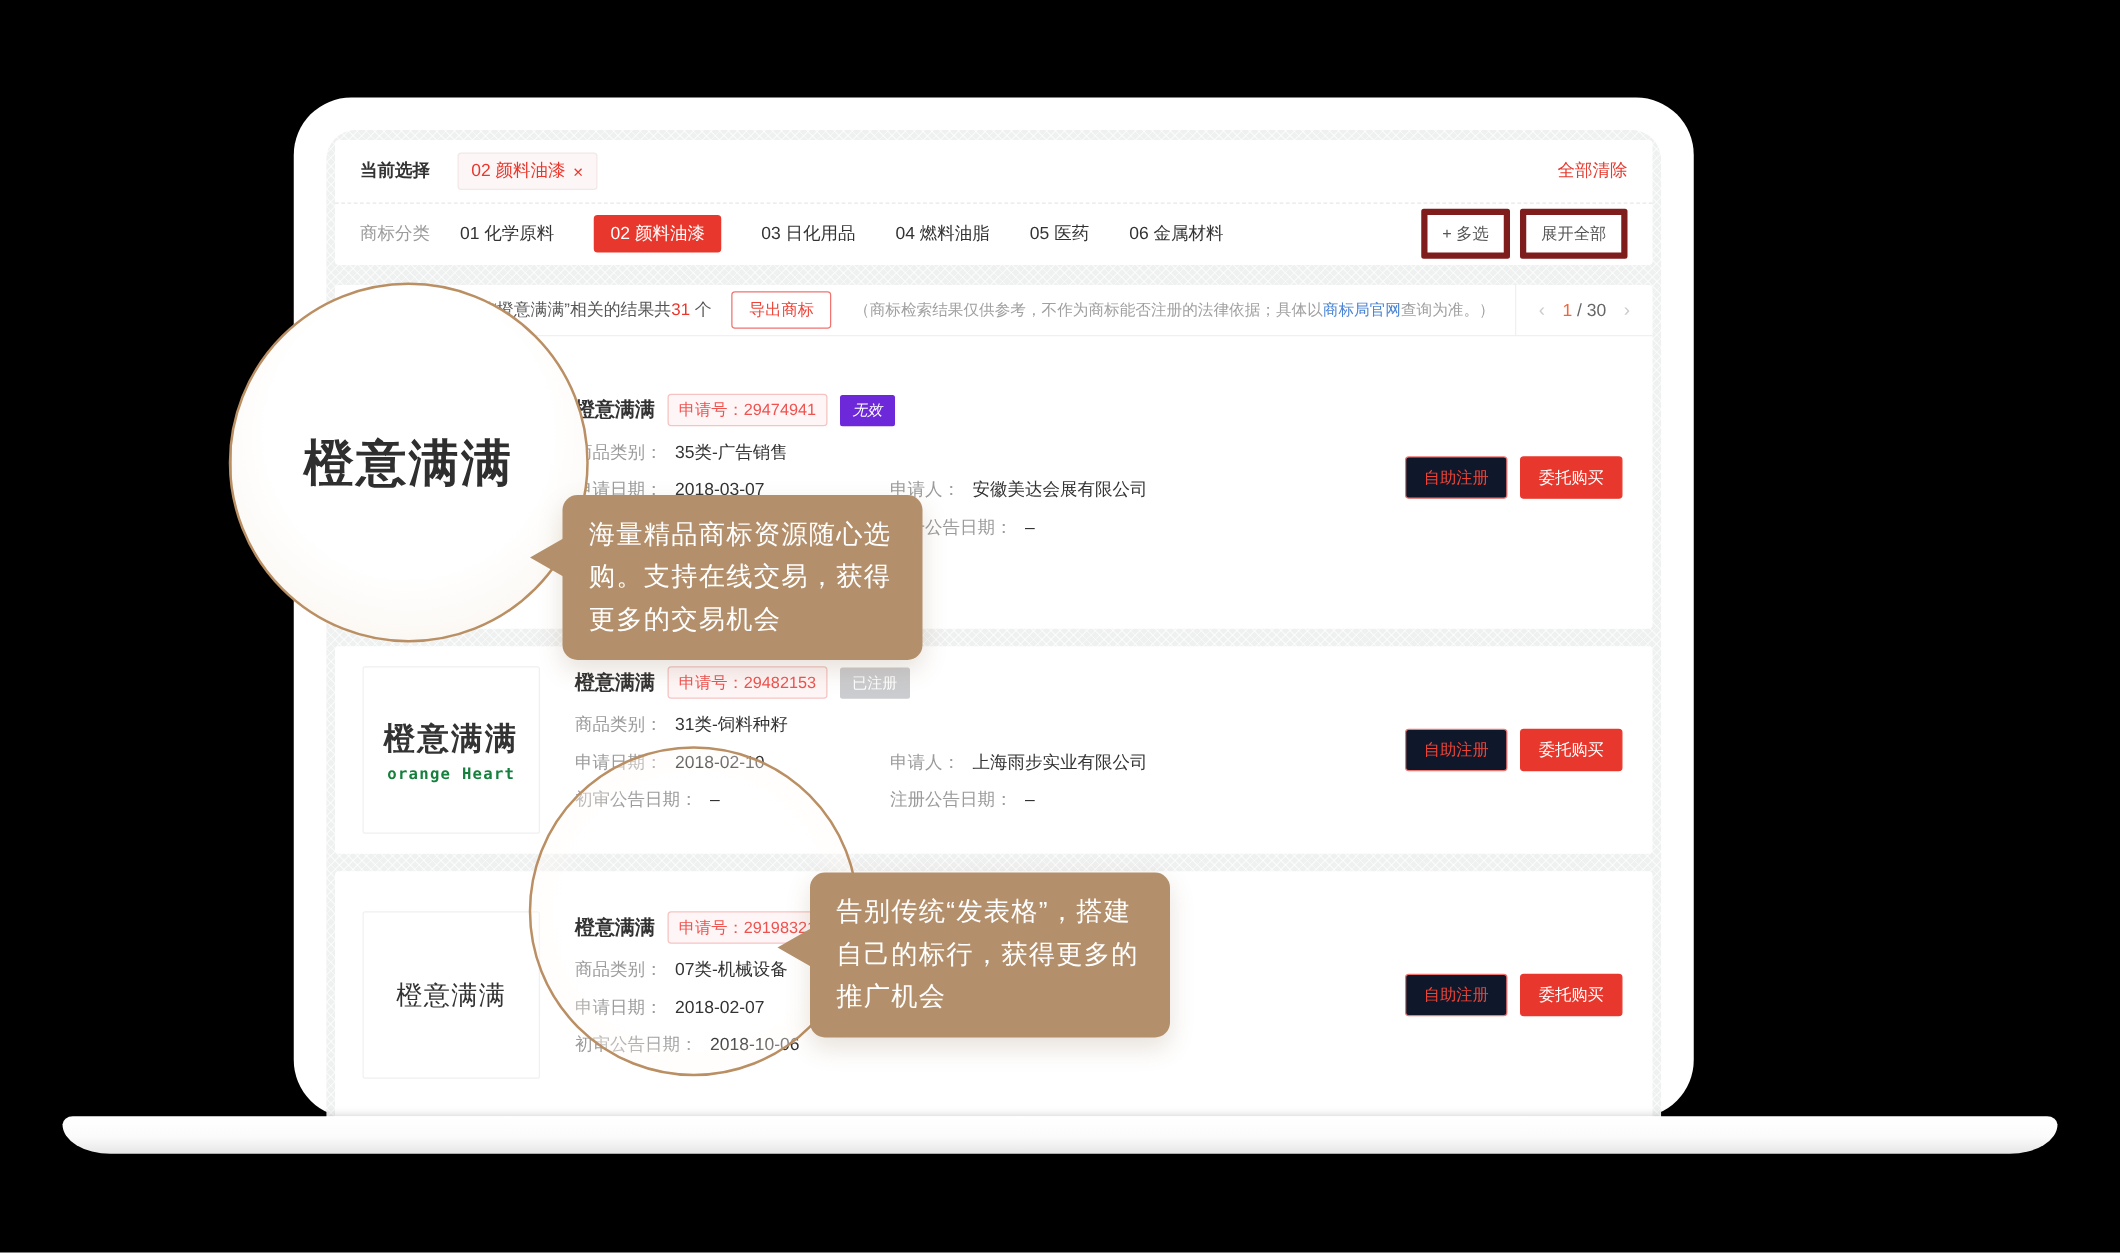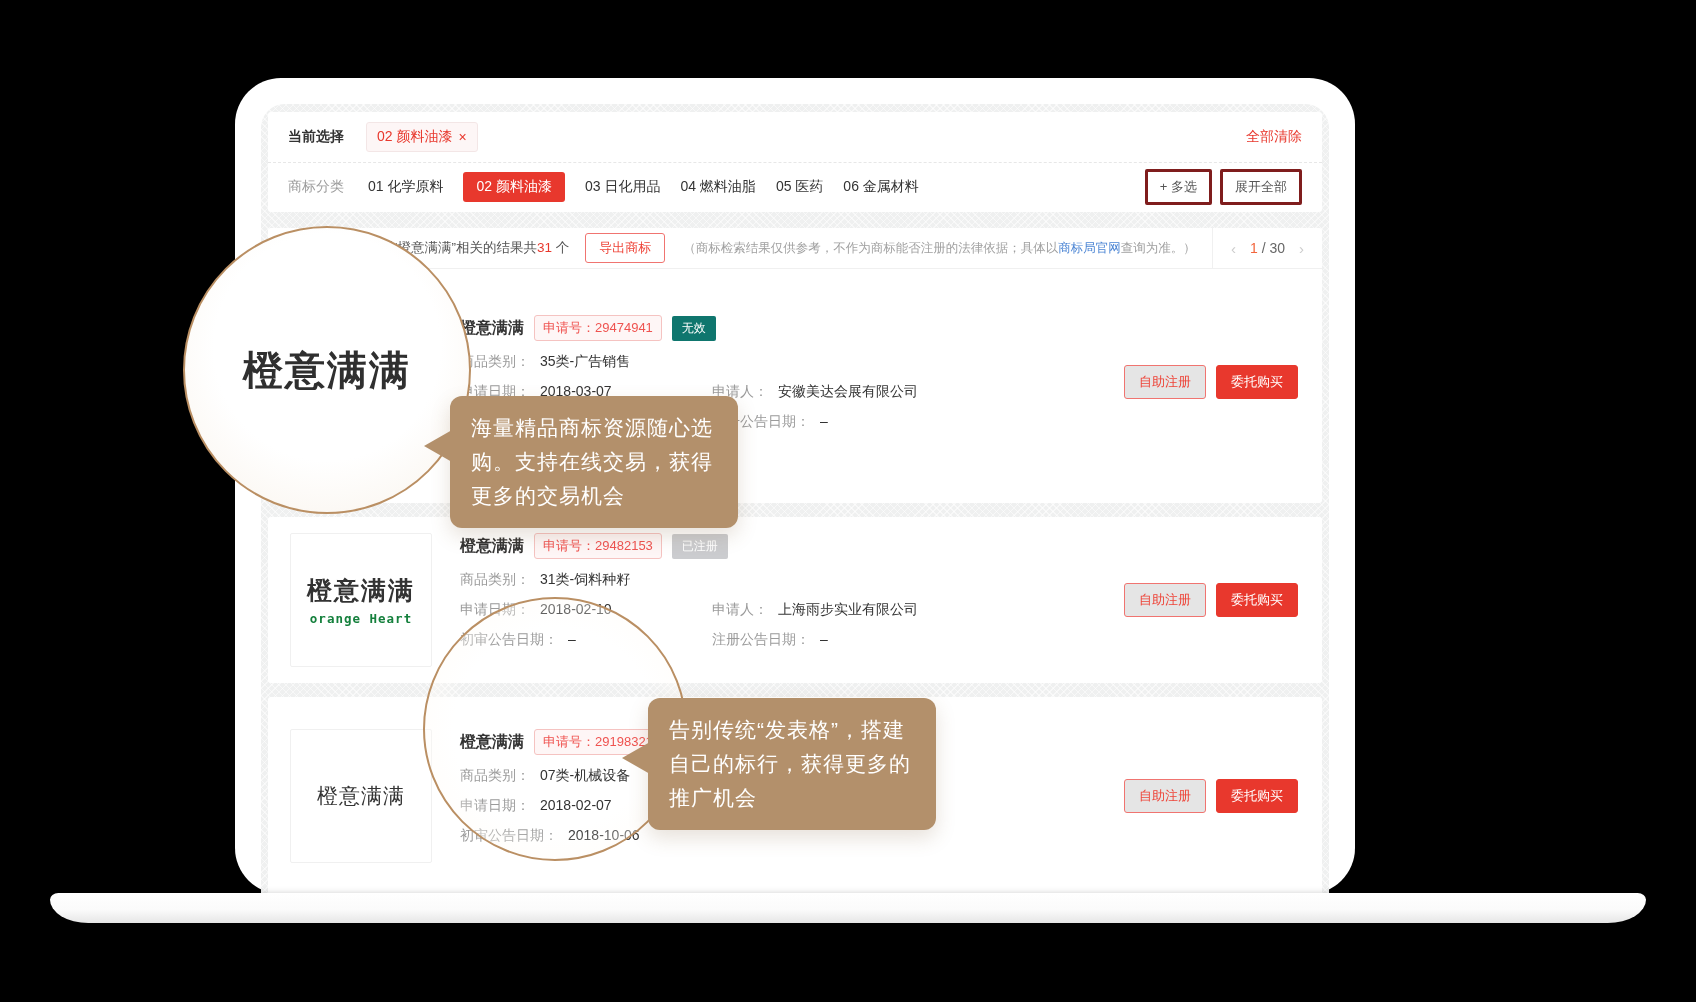--- a/index.html
+++ b/index.html
@@ -40,26 +40,26 @@
   .filter-row.first{border-bottom:1px dashed #e7e7e7;}
   .filter-label{font-size:14px;color:#333;font-weight:700;}
   .filter-label.muted{color:#9b9b9b;font-weight:400;}
   .sel-tag{
     margin-left:22px;display:inline-flex;align-items:center;gap:6px;
     background:#fdf6f6;border:1px solid #f3e6e6;border-radius:3px;
     padding:5px 10px;font-size:14px;color:#e8382d;cursor:pointer;
   }
   .sel-tag .x{font-size:14px;color:#e8382d;line-height:1;}
   .clear-all{position:absolute;right:20px;font-size:14px;color:#e8382d;cursor:pointer;}
-  .cats{display:flex;align-items:center;gap:20px;margin-left:24px;}
+  .cats{display:flex;align-items:center;gap:32px;margin-left:24px;}
   .cat{font-size:14px;color:#333;cursor:pointer;white-space:nowrap;}
   .cat.selected{background:#e8382d;color:#fff;padding:6px 13px;border-radius:3px;}
   .cat-tools{position:absolute;right:20px;display:flex;gap:8px;}
   .tool-btn{
-    border:3px solid #7f1d1d;background:#fff;color:#555;font-size:13px;
+    border:5px solid #7f1d1d;background:#fff;color:#555;font-size:13px;
     padding:6px 12px;border-radius:2px;cursor:pointer;white-space:nowrap;
     font-family:inherit;
   }
   
   .results{flex:1;display:flex;flex-direction:column;gap:14px;min-height:0;}
   .card{background:#fff;border-radius:3px;}
   .results-header{
     height:40px;display:flex;align-items:center;padding:0 0 0 17px;
     border-bottom:1px solid #f0f0f0;font-size:13.5px;color:#555;
   }
@@ -92,30 +92,30 @@
   .tm-main.kai{font-family:"DejaVu Serif","Liberation Serif",serif;font-size:25px;font-weight:700;letter-spacing:2px;}
   .tm-sub{font-family:"DejaVu Sans Mono","Liberation Mono",monospace;font-size:12.5px;font-weight:700;color:#15803d;margin-top:4px;letter-spacing:1px;}
   .details{flex:1;margin-left:28px;min-width:0;}
   .title-line{display:flex;align-items:center;gap:10px;}
   .tm-name{font-size:16px;font-weight:700;color:#333;cursor:pointer;}
   .serial-badge{
     border:1px solid #f5c3c1;background:#fef6f6;color:#ef5350;
     font-size:13px;padding:3px 8px;border-radius:3px;white-space:nowrap;
   }
   .status-badge{font-size:12px;color:#fff;padding:4px 10px;border-radius:2px;white-space:nowrap;}
-  .status-badge.invalid{background:#0f766e;}
+  .status-badge.invalid{background:#6d28d9;font-style:italic;}
   .status-badge.registered{background:#cbcccf;}
   .field-line{margin-top:12px;font-size:14px;display:flex;}
   .fpair{display:inline-flex;}
   .fpair.w{width:252px;flex:0 0 252px;}
   .flabel{color:#9b9b9b;margin-right:10px;white-space:nowrap;}
   .fvalue{color:#333;white-space:nowrap;}
   .actions{flex:0 0 auto;display:flex;gap:10px;align-self:center;margin-left:14px;}
   .btn-outline{
-    border:1px solid #f07470;background:#e5e5e5;color:#ee4438;font-size:13px;
+    border:1px solid #f07470;background:#0f172a;color:#ee4438;font-size:13px;
     padding:7px 14px;border-radius:3px;cursor:pointer;white-space:nowrap;font-family:Liberation Serif, serif;
   }
   .btn-solid{
     border:1px solid #e8382d;background:#e8382d;color:#fff;font-size:13px;
     padding:7px 14px;border-radius:3px;cursor:pointer;white-space:nowrap;font-family:inherit;
   }
   
   .magnifier1{
     position:absolute;left:183px;top:226px;width:284px;height:284px;border-radius:50%;
     border:2px solid #ba8f63;

